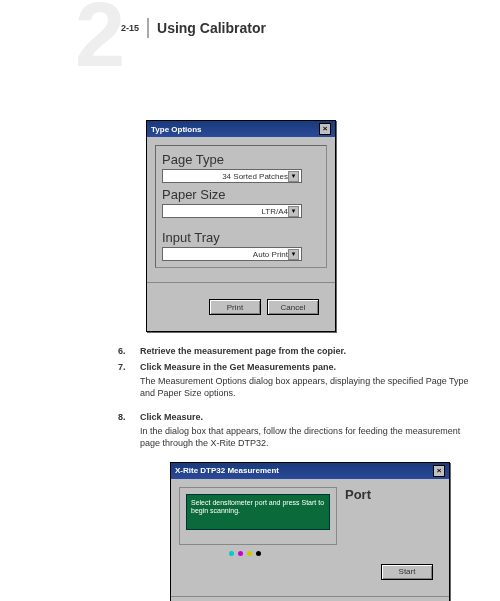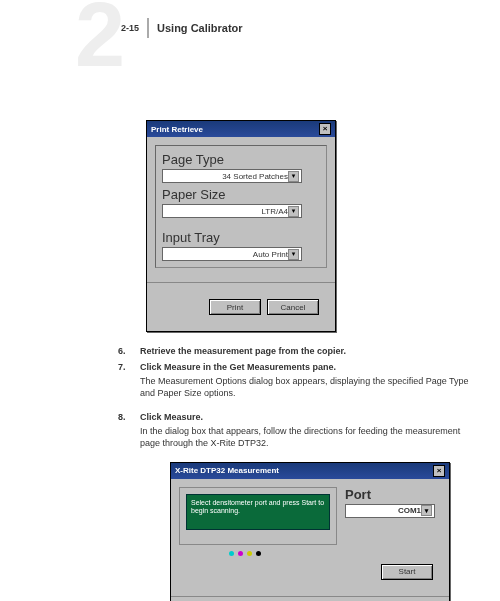--- a/index.html
+++ b/index.html
@@ -34,21 +34,21 @@
       width: 2px;
       height: 20px;
       background: #aaa;
     }
     .page-num {
       font-size: 9px;
       font-weight: bold;
       color: #333;
     }
     .page-title {
-      font-size: 11px;
+      font-size: 14px;
       font-weight: bold;
       color: #333;
     }
     .content {
       position: absolute;
       top: 120px;
       left: 140px;
       right: 24px;
       font-size: 9px;
       color: #333;
@@ -228,21 +228,21 @@
 <div class="page-header">
   <span class="page-num">2-15</span>
   <span class="vrule"></span>
   <span class="page-title">Using Calibrator</span>
 </div>
 
 <div class="content">
 
   <div class="dialog dlg1">
     <div class="titlebar">
-      <span>Print Retrieve</span>
+      <span>Type Options</span>
       <span class="close-x">×</span>
     </div>
     <div class="dlg-body">
       <div class="group">
         <div class="fld-label">Page Type</div>
         <div class="dropdown">
           <span>34 Sorted Patches</span>
           <span class="dd-arrow">▾</span>
         </div>
         <div class="fld-label" style="margin-top:4px">Paper Size</div>
@@ -296,24 +296,20 @@
         </div>
         <div class="dots">
           <span class="dot dc"></span>
           <span class="dot dm"></span>
           <span class="dot dy"></span>
           <span class="dot dk"></span>
         </div>
       </div>
       <div class="port-area">
         <div class="fld-label">Port</div>
-        <div class="dropdown sm">
-          <span>COM1</span>
-          <span class="dd-arrow">▾</span>
-        </div>
       </div>
     </div>
     <div class="btn-row noborder" style="padding-top:0">
       <div class="win-btn">Start</div>
     </div>
     <div class="btn-row">
       <div class="win-btn disabled">Accept</div>
       <div class="win-btn">Cancel</div>
     </div>
   </div>

